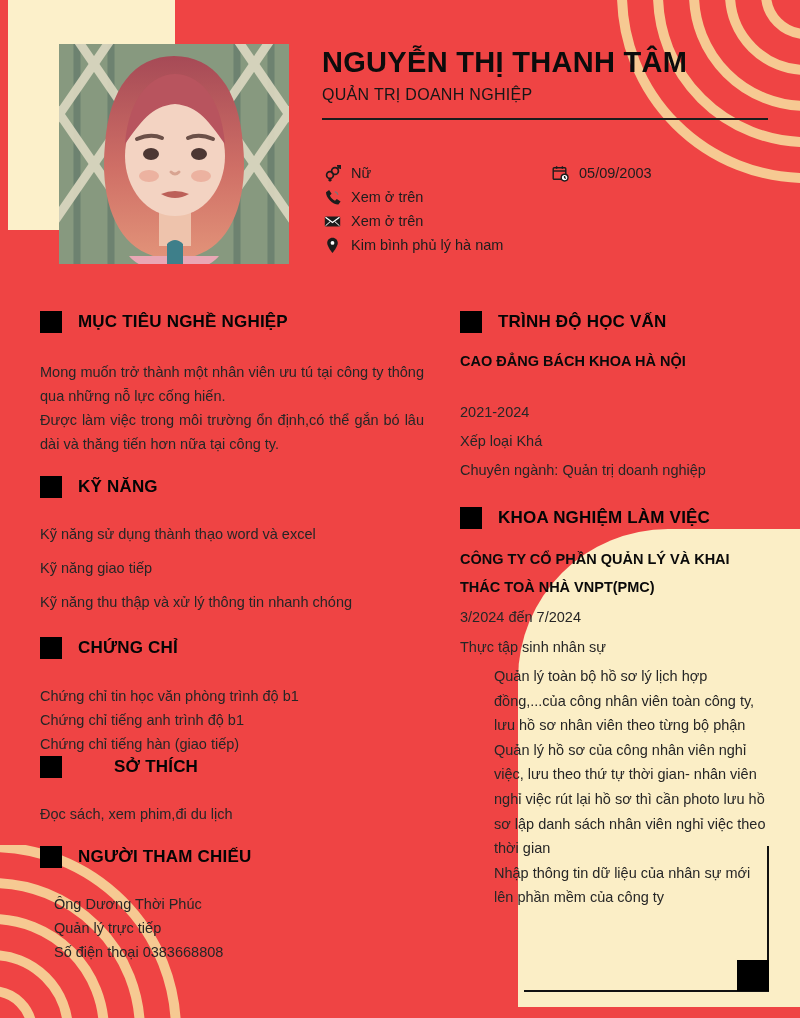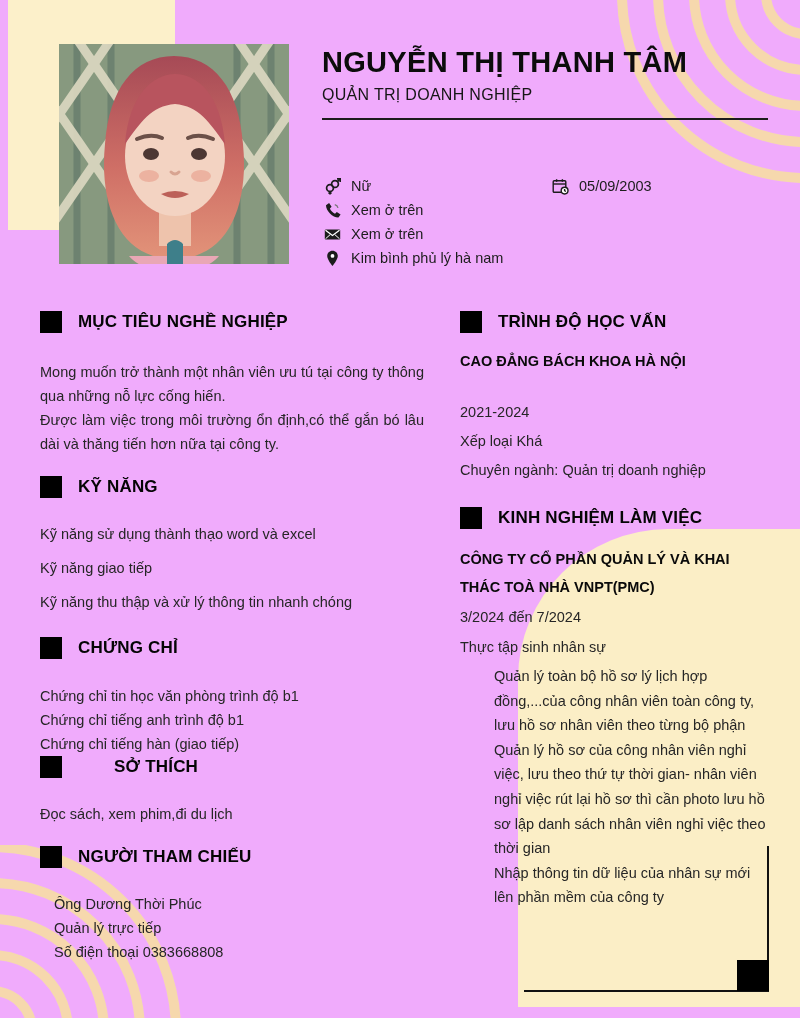--- a/index.html
+++ b/index.html
@@ -1,20 +1,20 @@
 <!DOCTYPE html>
 <html><head>
 <meta charset="utf-8">
 <style>
   * { margin: 0; padding: 0; box-sizing: border-box; }
   html, body { background: #eee; }
   body { font-family: "Liberation Sans", sans-serif; }
   #page {
     position: relative; width: 800px; height: 1018px;
-    background: #f0abfc; overflow: hidden; margin: 0 auto;
+    background: #ef4444; overflow: hidden; margin: 0 auto;
     color: #222;
   }
   
   .deco { position: absolute; z-index: 0; }
   #cream-topleft { left: 8px; top: 0; width: 167px; height: 230px; background: #FCF0CA; }
   #cream-bottomright {
     left: 518px; top: 529px; width: 282px; height: 478px;
     background: #FBEEC6; border-top-left-radius: 150px;
   }
   #rings-topright { top: 0; right: 0; }
@@ -23,21 +23,21 @@
   #frame-hline  { left: 524px; top: 990px; width: 245px; height: 2px; background: #111; z-index: 3; }
   #frame-square { left: 737px; top: 960px; width: 32px; height: 31px; background: #000; z-index: 3; }
 
   
   #photo { position: absolute; left: 59px; top: 44px; width: 230px; height: 220px; z-index: 2; }
   #head-block { position: absolute; left: 322px; top: 44px; width: 446px; z-index: 2; }
   #name { font-size: 29px; font-weight: 700; color: #0c0c0c; letter-spacing: .3px; line-height: 36px; }
   #job-title { font-size: 16px; font-weight: 500; color: #161616; margin-top: 6px; letter-spacing: .3px; }
   #head-rule { margin-top: 14px; width: 446px; height: 0; border-top: 2px solid #1c1c1c; }
 
-  #contact { position: absolute; left: 322px; top: 168px; width: 446px; height: 100px; z-index: 2; text-decoration: underline; }
+  #contact { position: absolute; left: 322px; top: 155px; width: 446px; height: 100px; z-index: 2; text-decoration: underline; }
   .c-row { position: absolute; display: flex; align-items: center; height: 24px; font-size: 14.5px; color: #1d1d1d; }
   .c-row .ic { width: 17px; height: 17px; margin-right: 10px; flex: 0 0 17px; }
   .c-row svg { width: 100%; height: 100%; display: block; }
   #row-gender   { left: 2px;   top: 6px;  }
   #row-phone    { left: 2px;   top: 30px; }
   #row-email    { left: 2px;   top: 54px; }
   #row-address  { left: 2px;   top: 78px; }
   #row-birthday { left: 230px; top: 6px;  }
 
   
@@ -264,21 +264,21 @@
     </div>
     <div id="edu-school">CAO ĐẲNG BÁCH KHOA HÀ NỘI</div>
     <div id="edu-rows" class="body-txt">
       <div class="li">2021-2024</div>
       <div class="li">Xếp loại Khá</div>
       <div class="li">Chuyên ngành: Quản trị doanh nghiệp</div>
     </div>
 
     <div class="sec-head" id="exp-head">
       <span class="sec-sq"></span>
-      <span class="sec-title">KINH NGHIỆM LÀM VIỆC</span>
+      <span class="sec-title">KHOA NGHIỆM LÀM VIỆC</span>
     </div>
     <div id="exp-company">CÔNG TY CỔ PHẦN QUẢN LÝ VÀ KHAI THÁC TOÀ NHÀ VNPT(PMC)</div>
     <div id="exp-period" class="body-txt">3/2024 đến 7/2024</div>
     <div id="exp-role" class="body-txt">Thực tập sinh nhân sự</div>
     <div id="exp-duties" class="body-txt">
       <div class="duty">Quản lý toàn bộ hồ sơ lý lịch hợp đồng,...của công nhân viên toàn công ty, lưu hồ sơ nhân viên theo từng bộ phận</div>
       <div class="duty">Quản lý hồ sơ của công nhân viên nghỉ việc, lưu theo thứ tự thời gian- nhân viên nghỉ việc rút lại hồ sơ thì cần photo lưu hồ sơ lập danh sách nhân viên nghỉ việc theo thời gian</div>
       <div class="duty">Nhập thông tin dữ liệu của nhân sự mới lên phần mềm của công ty</div>
     </div>
   </div>

